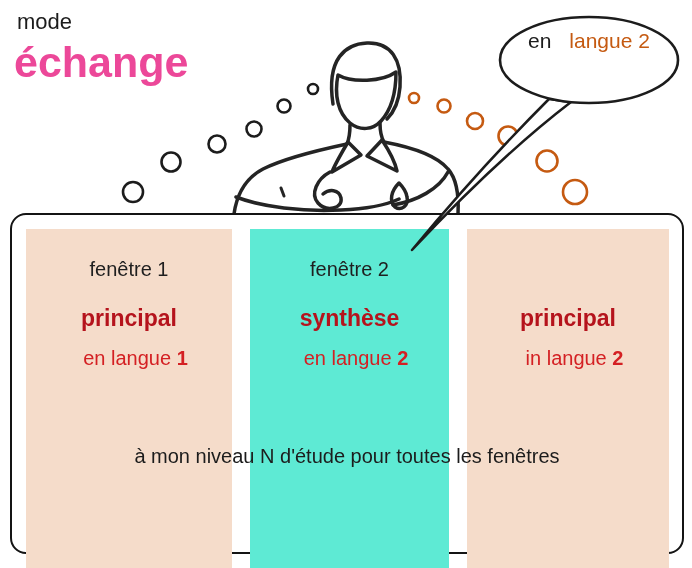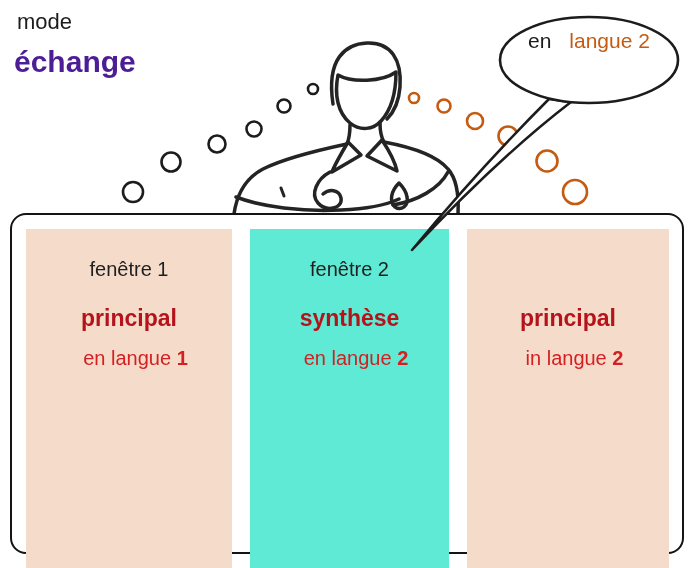--- a/index.html
+++ b/index.html
@@ -7,22 +7,22 @@
     position:relative;width:692px;height:568px;background:#ffffff;
     font-family:"Liberation Sans",sans-serif;overflow:hidden;color:#1c1c1c;
   }
   .art{position:absolute;left:0;top:0;width:692px;height:568px;pointer-events:none;}
   .overlay{position:absolute;left:0;top:0;width:692px;height:568px;pointer-events:none;}
 
   .title-mode{
     position:absolute;left:17px;top:9px;font-size:22px;line-height:26px;color:#1c1c1c;
   }
   .title-main{
-    position:absolute;left:14px;top:38px;font-size:30px;line-height:48px;
-    font-weight:700;color:#4c1d95;letter-spacing:0px;
+    position:absolute;left:14px;top:38px;font-size:43px;line-height:48px;
+    font-weight:700;color:#ec4899;letter-spacing:0px;
   }
 
   .board{
     position:absolute;left:10px;top:213px;width:674px;height:341px;
     background:#ffffff;border:2.5px solid #141414;border-radius:16px;
     box-sizing:border-box;
   }
   .col{
     position:absolute;top:14px;height:375px;text-align:center;
   }
@@ -121,20 +121,21 @@
         <b>2</b>
       </div>
     </div>
     <div class="col col3 col-pink">
       <div class="win-role">principal</div>
       <div class="win-lang">
         <span>in langue</span>
         <b>2</b>
       </div>
     </div>
+    <div class="footer-note">à mon niveau N d'étude pour toutes les fenêtres</div>
   </div>
 
   <svg class="overlay" viewBox="0 0 692 568">
     <path d="M549,99 Q480,168 412,250 Q498,158 571,102 Z" fill="#ffffff" stroke="#1c1c1c" stroke-width="2.5" stroke-linejoin="round"></path>
     <ellipse cx="589" cy="60" rx="89" ry="43" fill="#ffffff" stroke="#1c1c1c" stroke-width="2.6"></ellipse>
   </svg>
   <div class="bubble-text">
     <div>
       <span>en</span>
       <span class="orange">langue 2</span>

